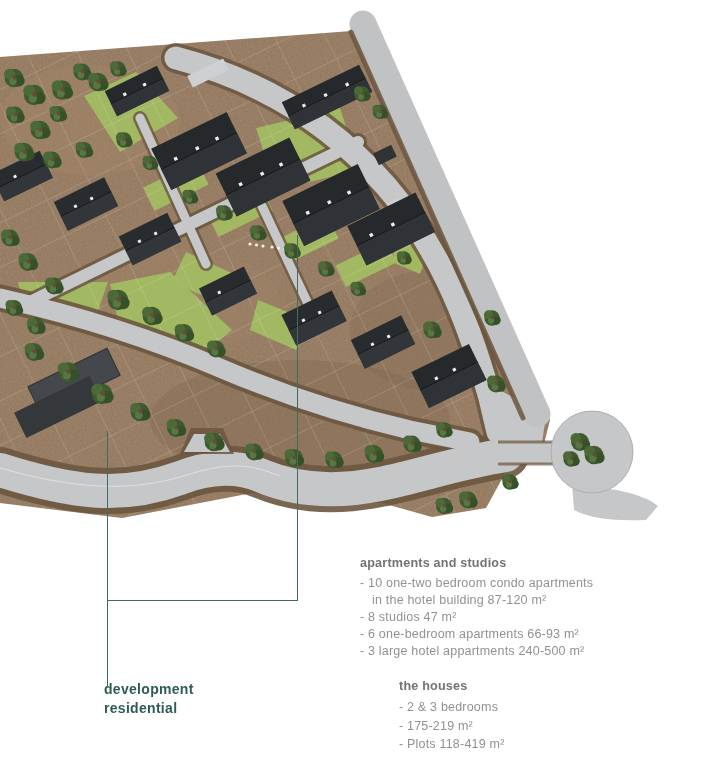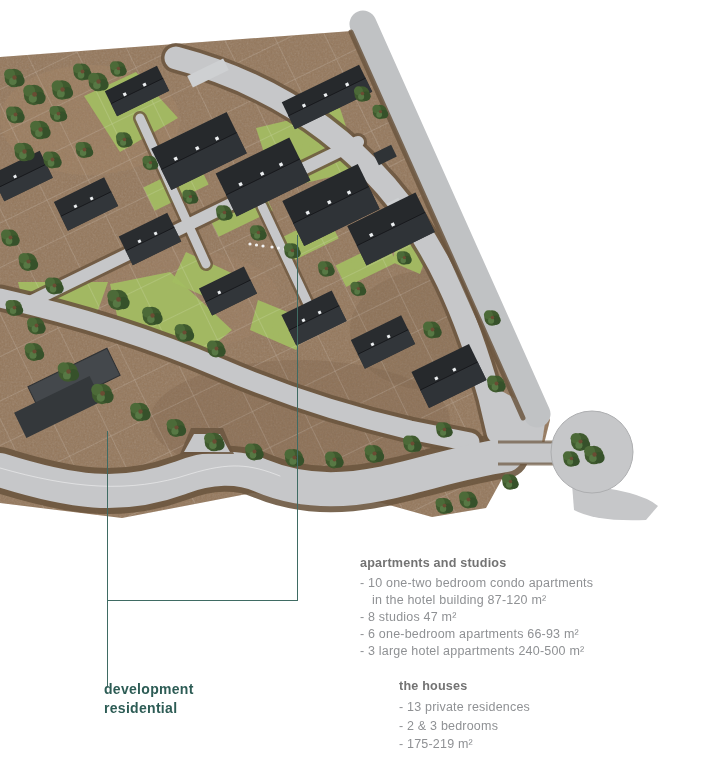--- a/index.html
+++ b/index.html
@@ -308,18 +308,18 @@
 </div>
 
 <div id="dev-label">
   <div>development</div>
   <div>residential</div>
 </div>
 
 
 <div class="section wide" id="houses">
   <h3>the houses</h3>
-  <div class="line">- 13 private residences</div>
   <div class="line">- 2 &amp; 3 bedrooms</div>
   <div class="line">- 175-219 m²</div>
+  <div class="line">- Plots 118-419 m²</div>
 </div>
 
 </div>
 
 </body></html>

